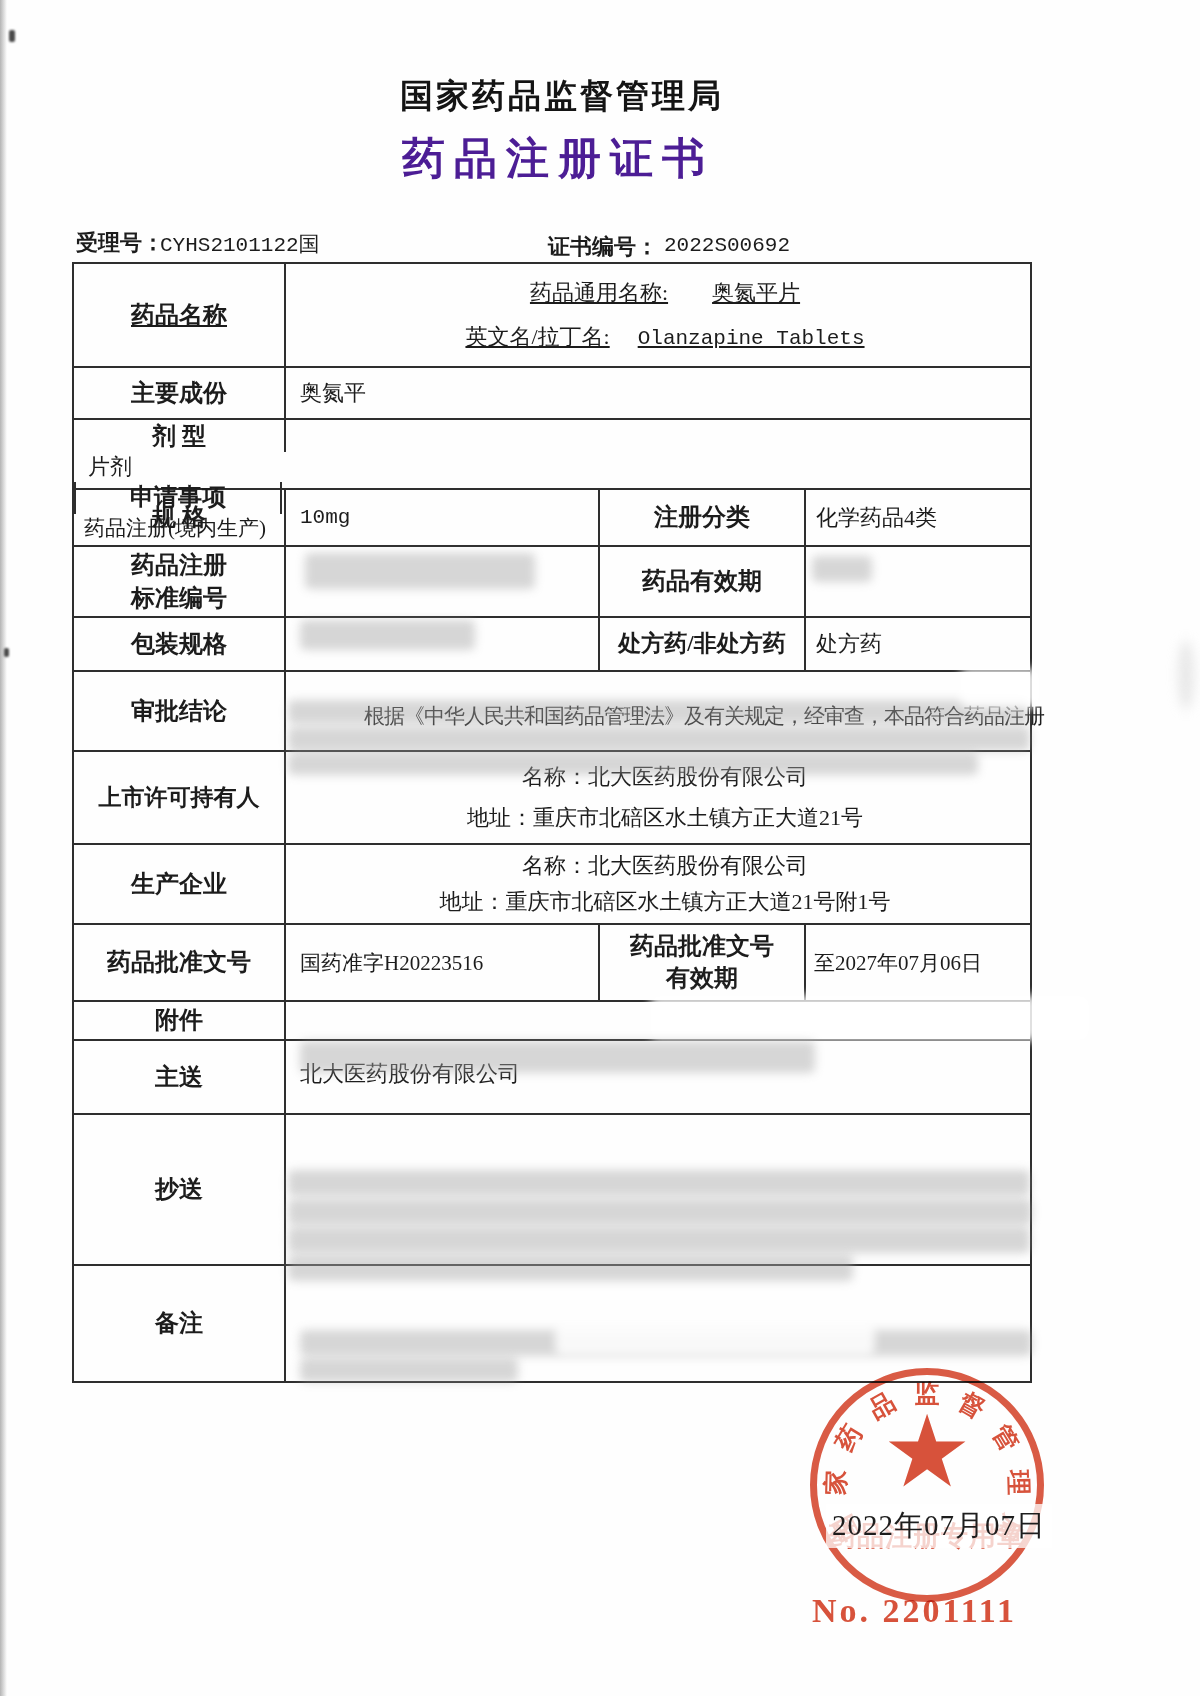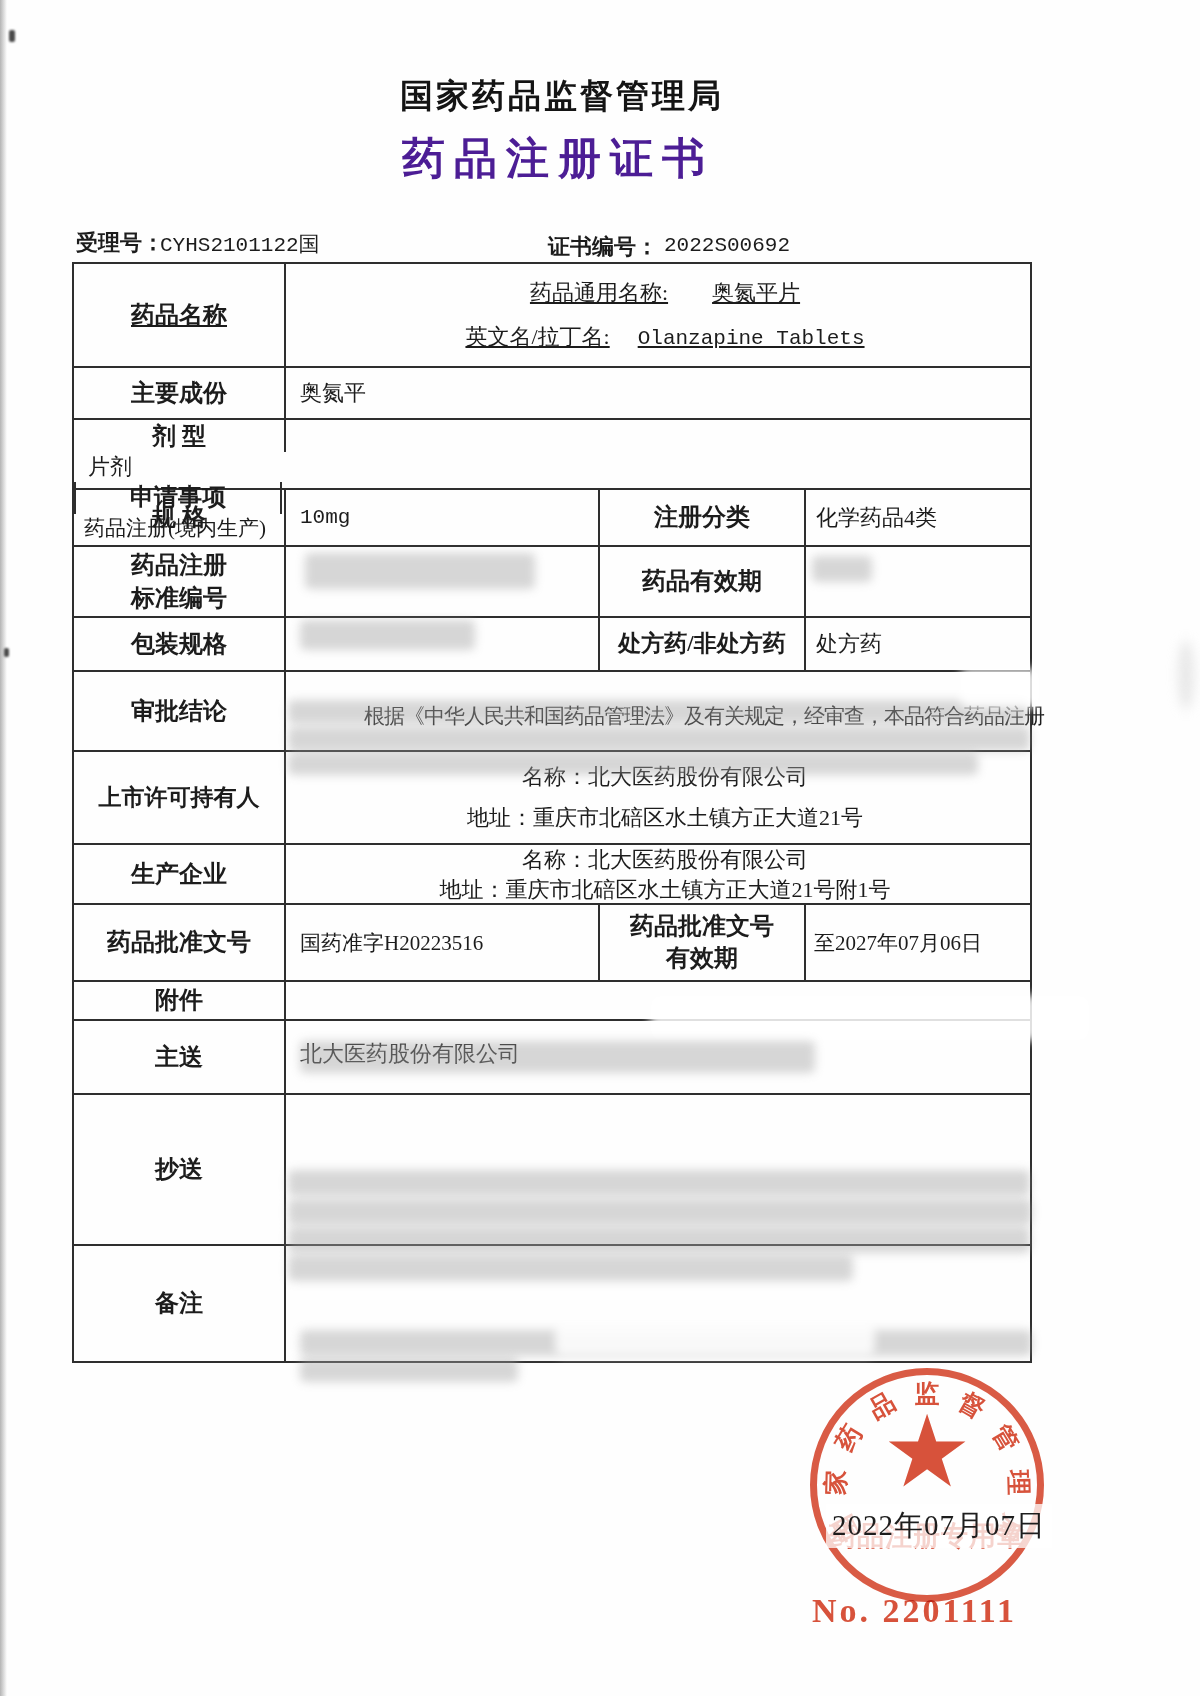--- a/index.html
+++ b/index.html
@@ -149,21 +149,21 @@
     <div class="row" style="height:93px;">
       <div class="cell lbl" style="font-size:23px;">上市许可持有人</div>
       <div class="cell content pad">
         <div class="two-line">
           <div><span>名称：</span><span>北大医药股份有限公司</span></div>
           <div><span>地址：</span><span>重庆市北碚区水土镇方正大道21号</span></div>
         </div>
       </div>
     </div>
 
-    <div class="row" style="height:60px;">
+    <div class="row" style="height:80px;">
       <div class="cell lbl">生产企业</div>
       <div class="cell content pad">
         <div class="two-line">
           <div><span>名称：</span><span>北大医药股份有限公司</span></div>
           <div><span>地址：</span><span>重庆市北碚区水土镇方正大道21号附1号</span></div>
         </div>
       </div>
     </div>
 
     <div class="row" style="height:77px;justify-content:center;">

